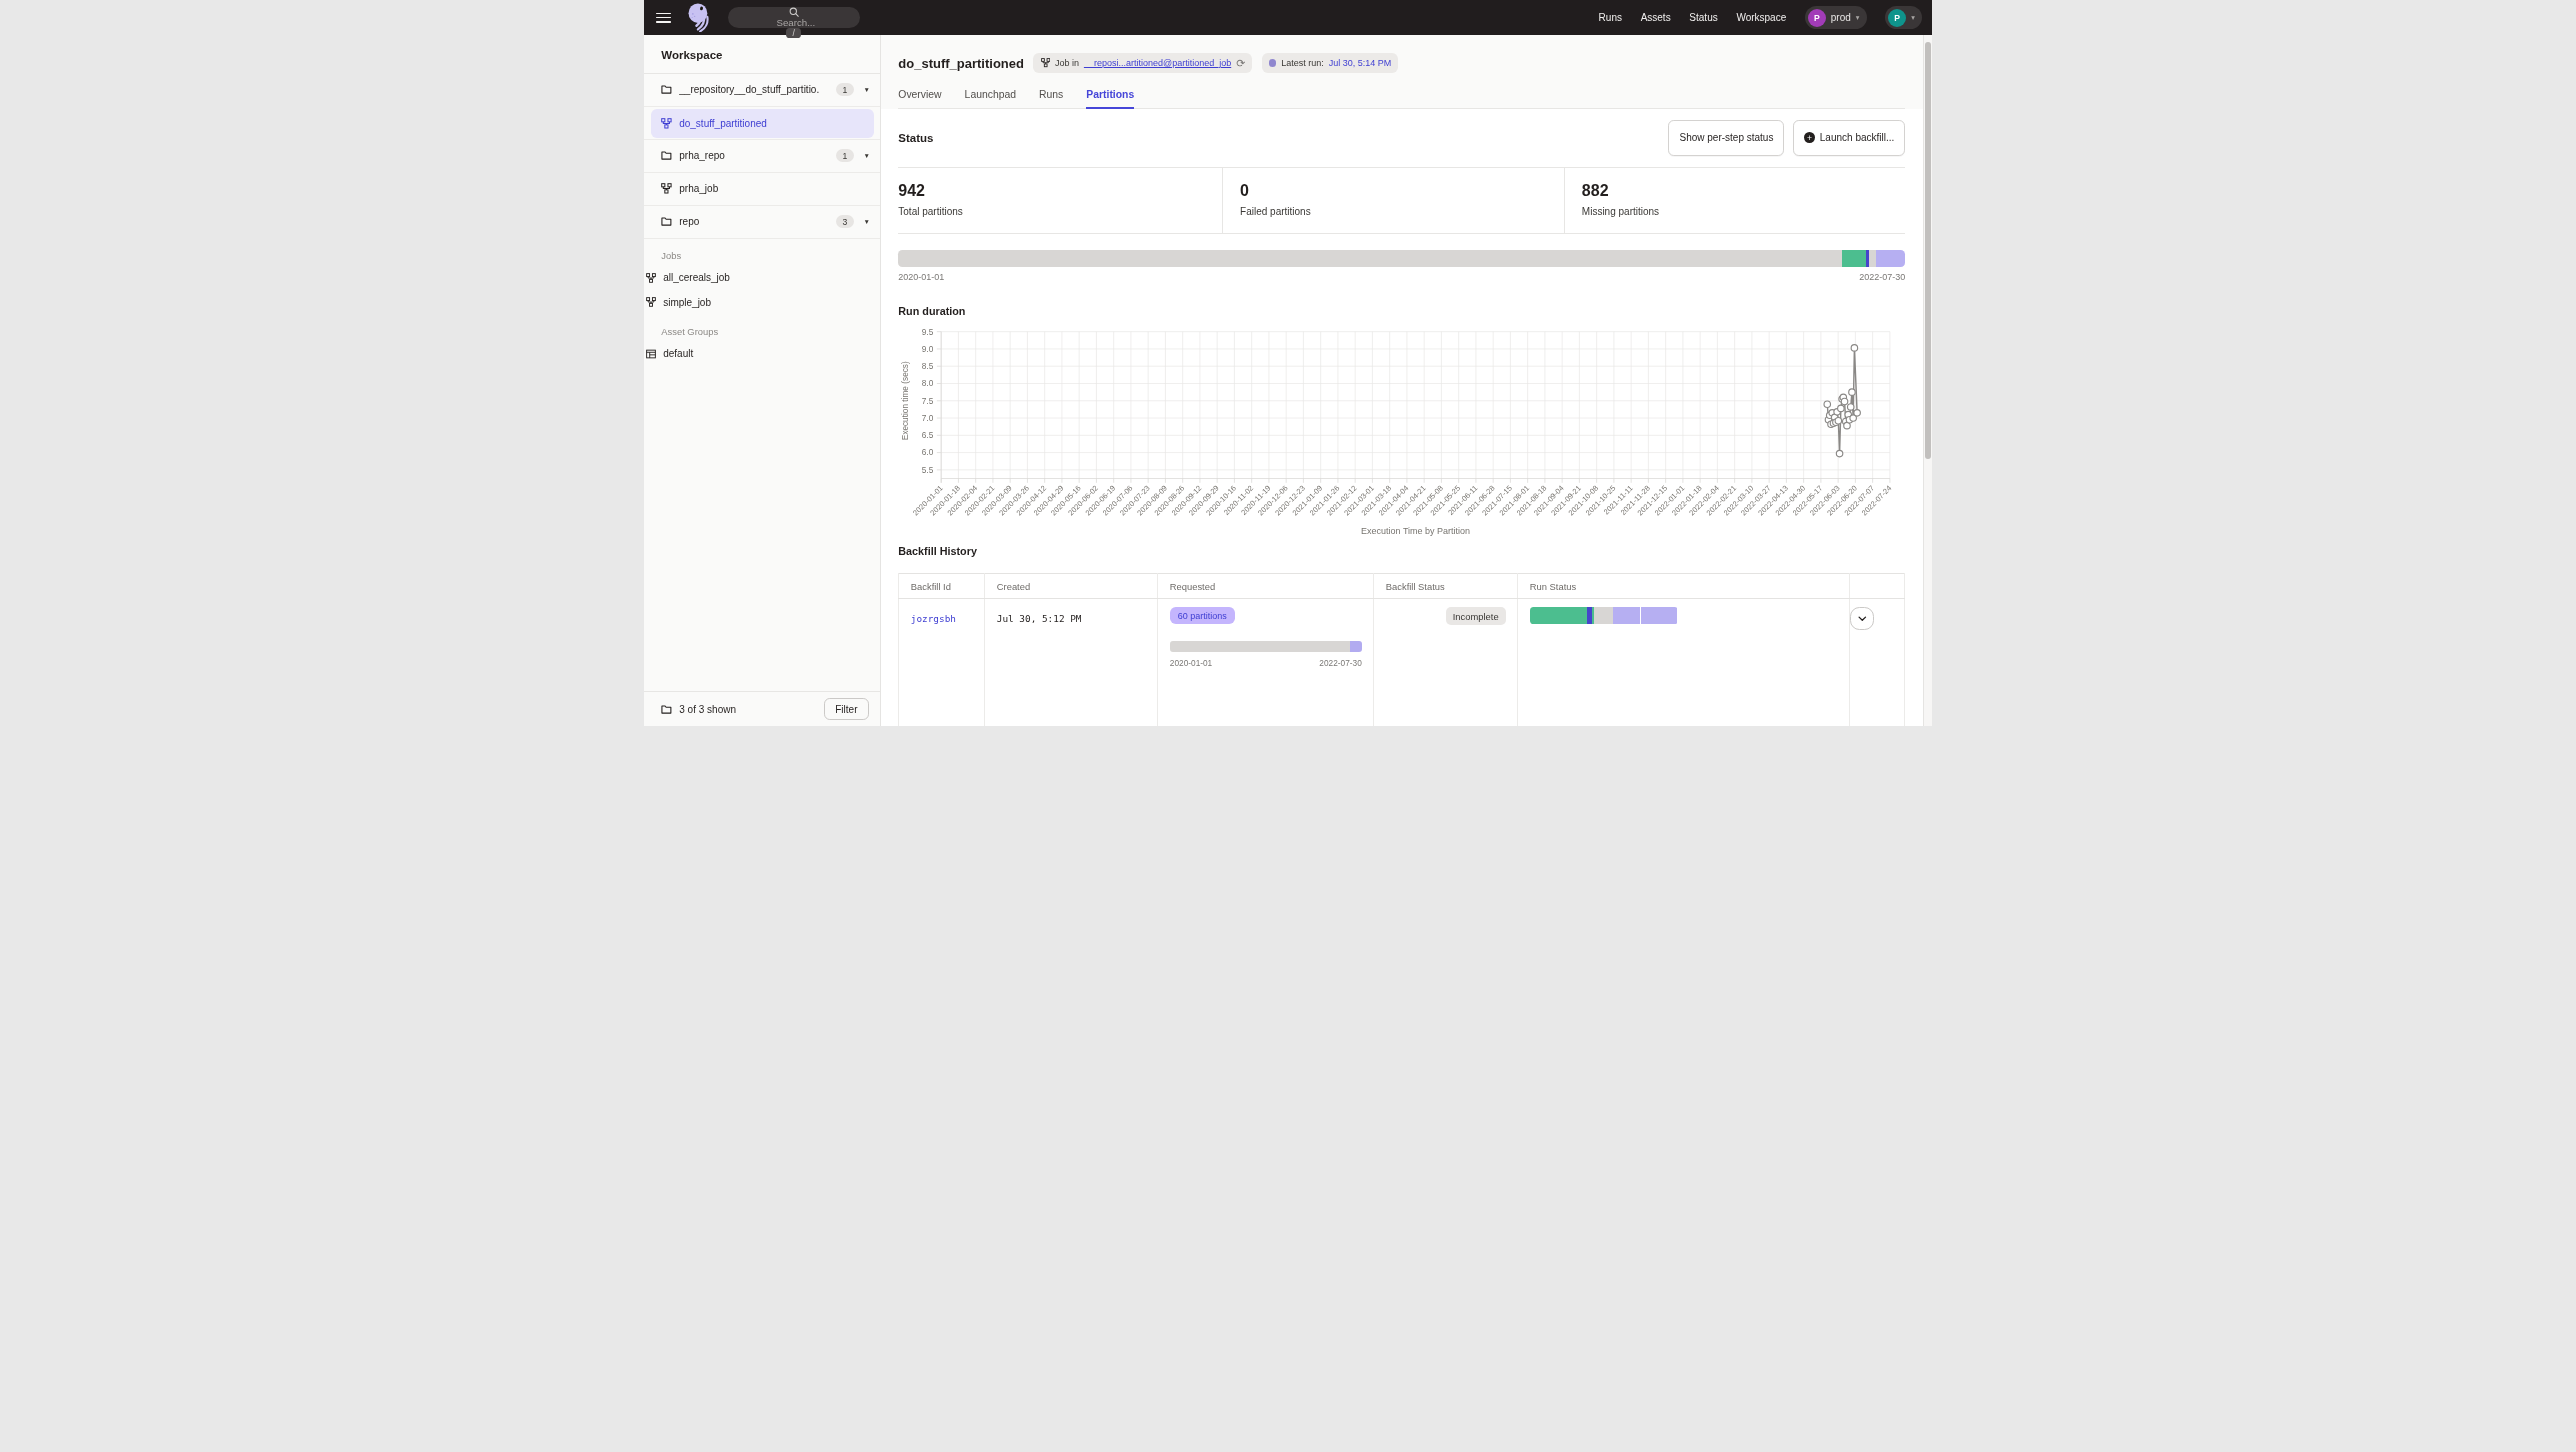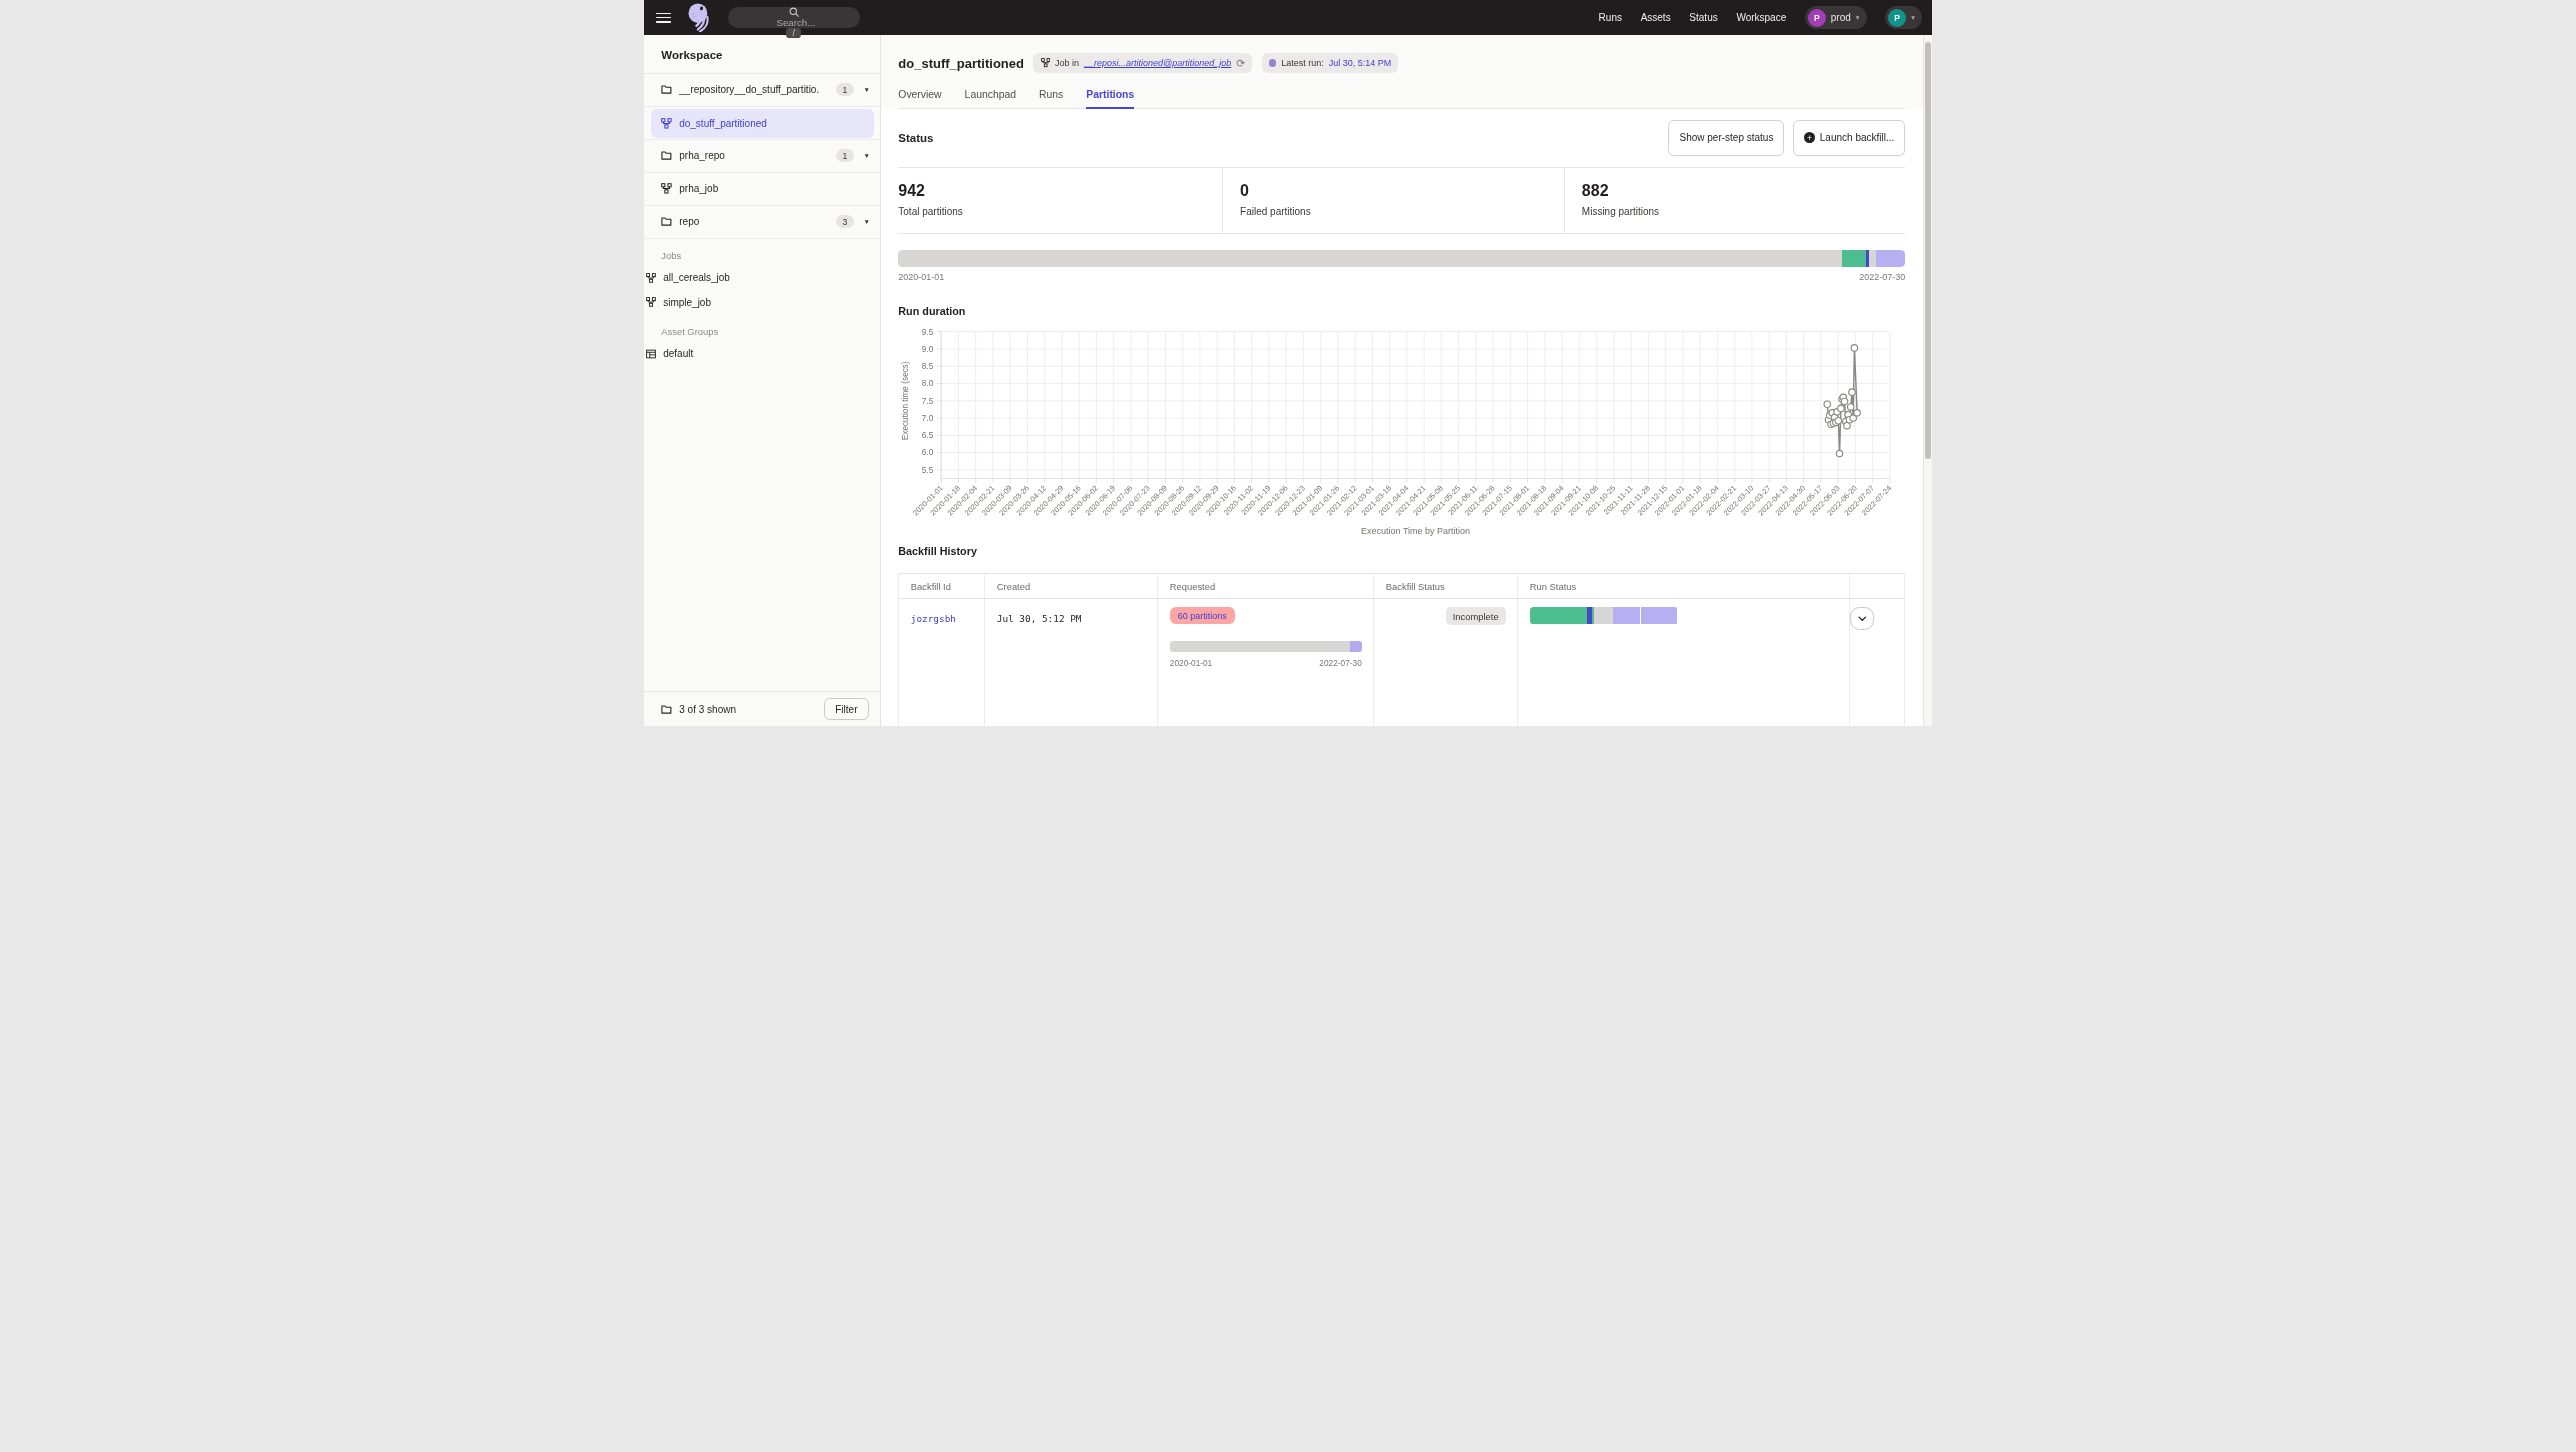--- a/index.html
+++ b/index.html
@@ -39,21 +39,21 @@
   .side-footer { position:absolute; bottom:0; left:0; right:0; height:35px; border-top:0.7px solid #E7E6E4; display:flex; align-items:center; padding:0 11.5px 0 17.3px; background:#FAFAF9; }
   .side-footer .txt { margin-left:7.2px; font-size:10px; color:#231F1E; }
   .btn-outline { margin-left:auto; border:0.7px solid #CBC9C7; background:#FAFAF9; border-radius:5.8px; padding:4.3px 10px; font-size:10px; color:#231F1E; cursor:pointer; font-family:inherit; }
 
   
   .main { position:absolute; top:35px; left:237px; right:9.4px; bottom:0; background:#FAFAF9; overflow:hidden; }
   .main-header { padding:18px 17.3px 0; }
   .title-row { display:flex; align-items:center; gap:9.4px; }
   .job-title { font-size:13px; font-weight:700; color:#231F1E; }
   .meta-pill { background:#ECEAE8; border-radius:5.8px; height:20px; display:flex; align-items:center; gap:5px; padding:0 7.2px; font-size:9px; color:#3A3835; }
-  .meta-pill a { color:#3E3ED2; text-decoration:underline; cursor:pointer;font-style:italic; }
+  .meta-pill a { color:#3E3ED2; text-decoration:underline; cursor:pointer; }
   .meta-pill .nolink { color:#3E3ED2; cursor:pointer; }
   .refresh { color:#7C7A78; font-size:10.8px; cursor:pointer; }
   .run-dot { width:7.2px; height:7.2px; border-radius:50%; background:#8F86CE; }
   .tabs { display:flex; gap:23px; margin-top:16px; border-bottom:0.7px solid #E7E6E4; }
   .tab { font-size:10.4px; color:#524F4C; padding-bottom:8px; cursor:pointer; position:relative; }
   .tab.active { color:#4646D8; font-weight:700; }
   .tab.active::after { content:""; position:absolute; left:0; right:0; bottom:-0.7px; height:1.8px; background:#4646D8; }
 
   .white-area { background:#FFFFFF; min-height:619px; padding:0 17.3px; }
   .status-row { display:flex; align-items:center; padding:10.8px 0; }
@@ -75,21 +75,21 @@
 
   .rd-heading { margin-top:23px; font-size:10.8px; font-weight:700; color:#231F1E; }
   .chart-wrap { margin-top:5.8px; }
 
   .bh-heading { margin-top:4.3px; font-size:10.8px; font-weight:700; color:#231F1E; padding-bottom:16px; }
   table.bftable { width:100%; border-collapse:collapse; table-layout:fixed; border-top:0.7px solid #E4E3E1; }
   .bftable th { font-size:9.4px; font-weight:400; color:#6E6B68; text-align:left; padding:6.5px 11.5px; border-bottom:0.7px solid #E4E3E1; border-right:0.7px solid #ECEBE9; border-left:0.7px solid #ECEBE9; }
   .bftable td { vertical-align:top; padding:8px 11.5px; border-right:0.7px solid #ECEBE9; border-left:0.7px solid #ECEBE9; height:130px; }
   .mono { font-family:"DejaVu Sans Mono", monospace; font-size:9.4px; }
   .id-link { color:#3E3ED2; cursor:pointer; }
-  .part-pill { display:inline-block; background:#fca5a5; color:#3E3ED2; border-radius:5.8px; padding:3.6px 8px; font-size:9px; cursor:pointer; }
+  .part-pill { display:inline-block; background:#c4b5fd; color:#3E3ED2; border-radius:5.8px; padding:3.6px 8px; font-size:9px; cursor:pointer; }
   .minibar { height:11.5px; border-radius:2.9px; margin-top:16.5px; }
   .minibar-labels { display:flex; justify-content:space-between; font-size:8.3px; color:#7A7875; margin-top:5.8px; }
   .status-badge { display:inline-block; background:#E9E7E5; color:#3A3835; border-radius:5px; padding:3.6px 7.2px; font-size:9.4px; }
   .runstatus-bar { display:flex; height:17.3px; width:148px; border-radius:3.6px; overflow:hidden; }
   .expand-btn { width:24px; height:23px; background:#fff; border:0.7px solid #CBC9C7; border-radius:9.4px; display:flex; align-items:center; justify-content:center; cursor:pointer; }
 
   .scrollbar { position:absolute; top:35px; right:0; bottom:0; width:9.4px; background:#F7F6F5; border-left:0.7px solid #E5E4E2; }
   .scroll-thumb { position:absolute; left:1.4px; width:5.8px; border-radius:2.9px; background:#C2C0BE; top:7.2px; height:417px; }
 
   .r-align { text-align:right; }

